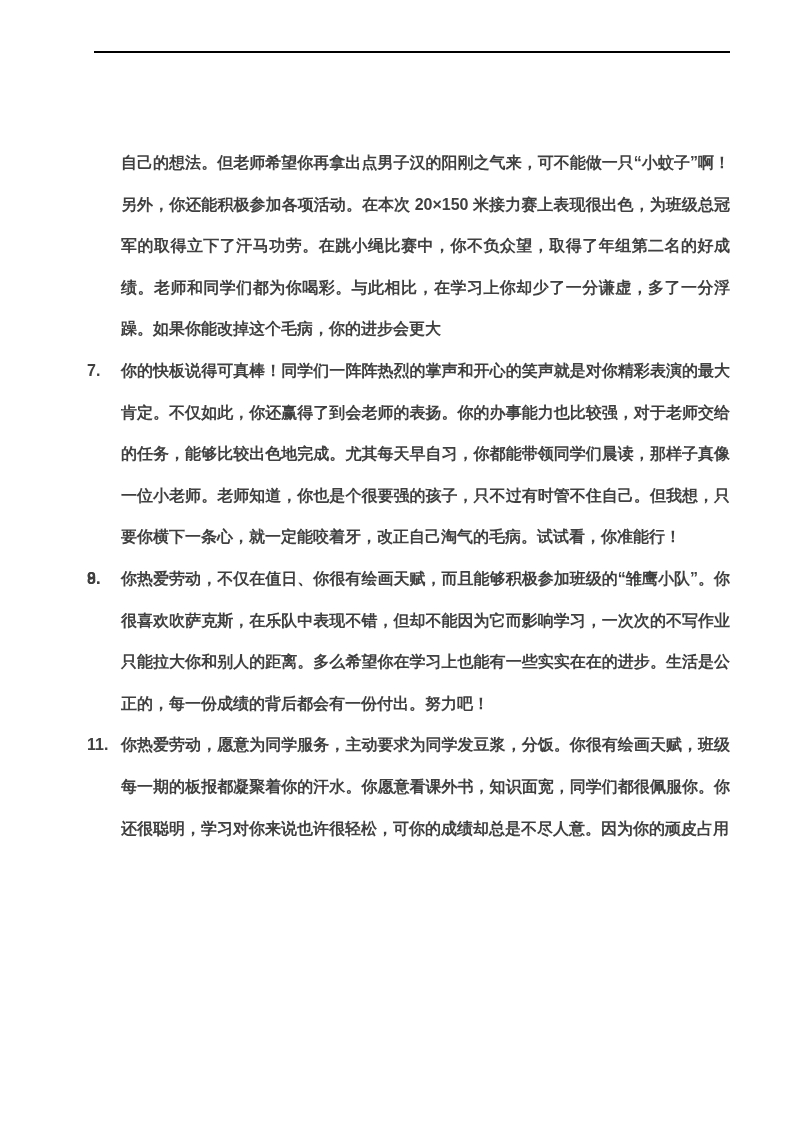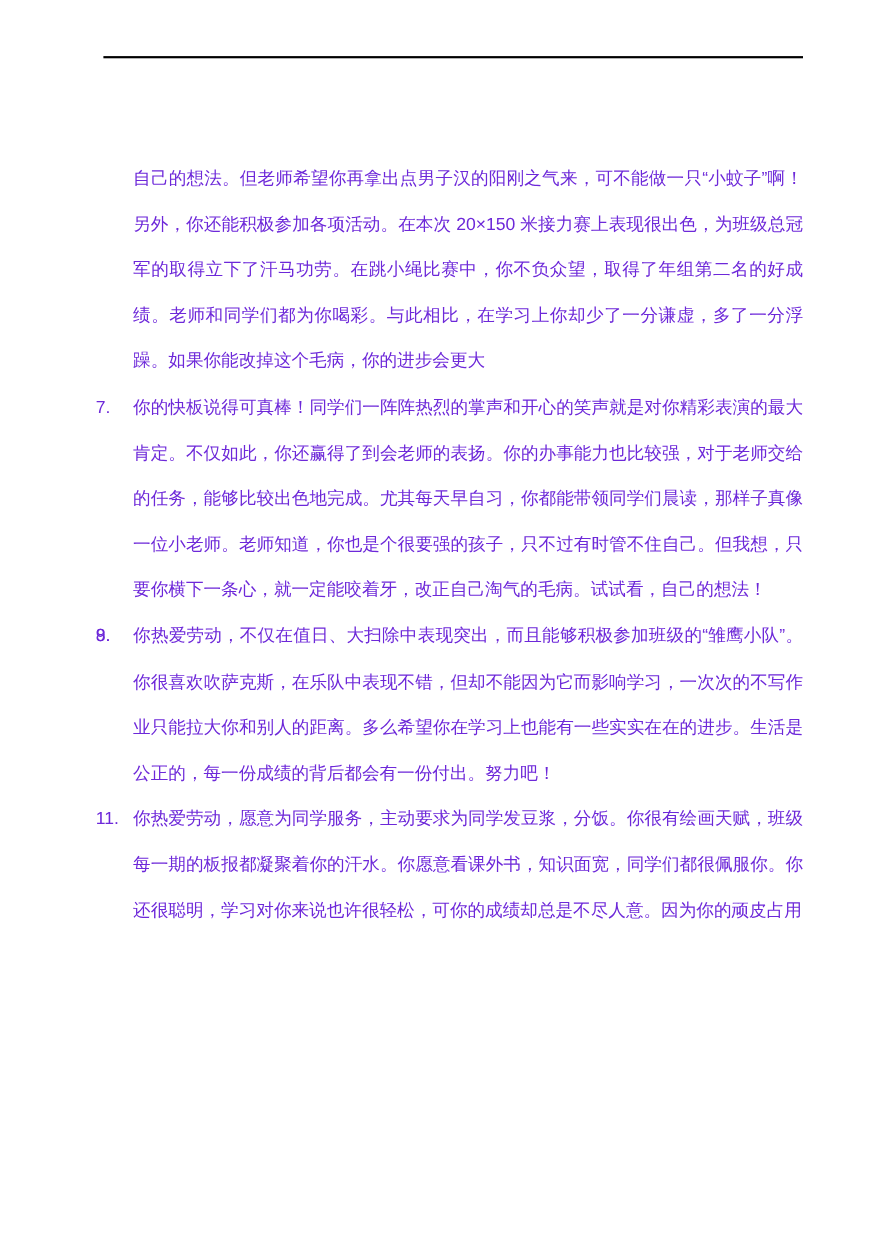--- a/index.html
+++ b/index.html
@@ -5,23 +5,24 @@
   html, body {
     margin: 0;
     padding: 0;
     background: #ffffff;
   }
   .page {
     position: relative;
     width: 793px;
     height: 998px;
     background: #ffffff;
-    color: #6d28d9;
+    color: #404040;
     font-family: "Liberation Sans", sans-serif;
     overflow: hidden;
+    font-weight: bold;
   }
   .header-rule {
     position: absolute;
     left: 94px;
     top: 51px;
     width: 636px;
     height: 0;
     border-top: 2px solid #000000;
   }
   .content {
@@ -57,30 +58,30 @@
 <div class="page">
 
   <div class="header-rule"></div>
 
   <div class="content">
 
     <p class="para">自己的想法。但老师希望你再拿出点男子汉的阳刚之气来，可不能做一只“小蚊子”啊！另外，你还能积极参加各项活动。在本次 20×150 米接力赛上表现很出色，为班级总冠军的取得立下了汗马功劳。在跳小绳比赛中，你不负众望，取得了年组第二名的好成绩。老师和同学们都为你喝彩。与此相比，在学习上你却少了一分谦虚，多了一分浮躁。如果你能改掉这个毛病，你的进步会更大</p>
 
     <div class="list-item">
       <span class="list-marker">7.</span>
-      <span>你的快板说得可真棒！同学们一阵阵热烈的掌声和开心的笑声就是对你精彩表演的最大肯定。不仅如此，你还赢得了到会老师的表扬。你的办事能力也比较强，对于老师交给的任务，能够比较出色地完成。尤其每天早自习，你都能带领同学们晨读，那样子真像一位小老师。老师知道，你也是个很要强的孩子，只不过有时管不住自己。但我想，只要你横下一条心，就一定能咬着牙，改正自己淘气的毛病。试试看，自己的想法！</span>
+      <span>你的快板说得可真棒！同学们一阵阵热烈的掌声和开心的笑声就是对你精彩表演的最大肯定。不仅如此，你还赢得了到会老师的表扬。你的办事能力也比较强，对于老师交给的任务，能够比较出色地完成。尤其每天早自习，你都能带领同学们晨读，那样子真像一位小老师。老师知道，你也是个很要强的孩子，只不过有时管不住自己。但我想，只要你横下一条心，就一定能咬着牙，改正自己淘气的毛病。试试看，你准能行！</span>
     </div>
 
     <div class="list-item">
       <span class="list-marker">8.</span>
     </div>
 
     <div class="list-item">
       <span class="list-marker">9.</span>
-      <span>你热爱劳动，不仅在值日、大扫除中表现突出，而且能够积极参加班级的“雏鹰小队”。你很喜欢吹萨克斯，在乐队中表现不错，但却不能因为它而影响学习，一次次的不写作业只能拉大你和别人的距离。多么希望你在学习上也能有一些实实在在的进步。生活是公正的，每一份成绩的背后都会有一份付出。努力吧！</span>
+      <span>你热爱劳动，不仅在值日、你很有绘画天赋，而且能够积极参加班级的“雏鹰小队”。你很喜欢吹萨克斯，在乐队中表现不错，但却不能因为它而影响学习，一次次的不写作业只能拉大你和别人的距离。多么希望你在学习上也能有一些实实在在的进步。生活是公正的，每一份成绩的背后都会有一份付出。努力吧！</span>
     </div>
 
     <div class="list-item">
       <span class="list-marker">11.</span>
       <span>你热爱劳动，愿意为同学服务，主动要求为同学发豆浆，分饭。你很有绘画天赋，班级每一期的板报都凝聚着你的汗水。你愿意看课外书，知识面宽，同学们都很佩服你。你还很聪明，学习对你来说也许很轻松，可你的成绩却总是不尽人意。因为你的顽皮占用</span>
     </div>
 
   </div>
 </div>
 

